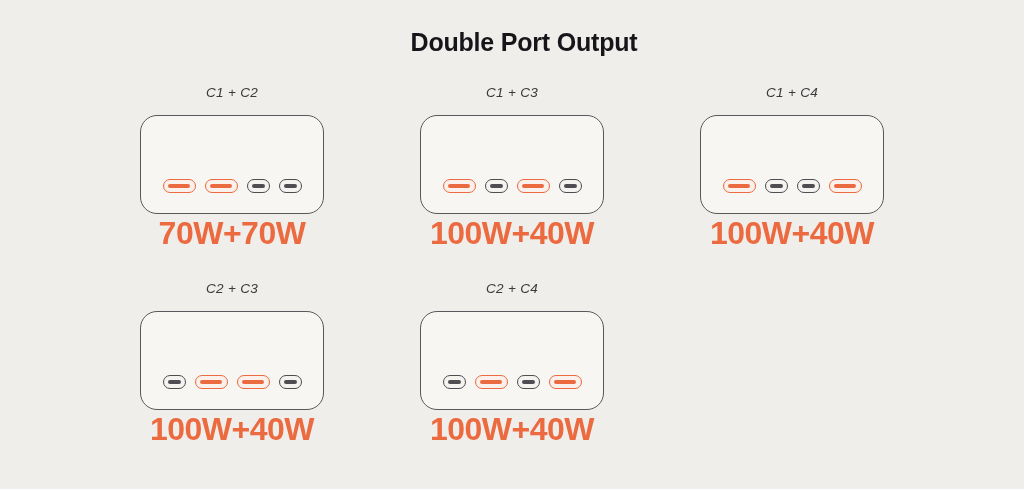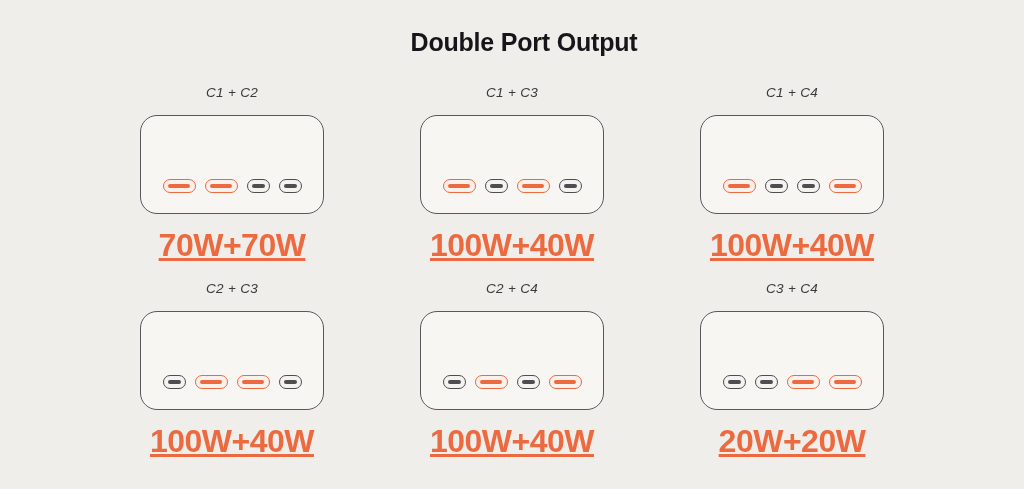--- a/index.html
+++ b/index.html
@@ -107,27 +107,26 @@
     width: 23px;
     border-color: #4e4e52;
     background: #f4f3f0;
   }
   .usb-port.port-inactive .port-inner {
     width: 13px;
     background: #4e4e52;
   }
 
   .wattage {
-    margin-top: 12px;
+    margin-top: 0;
     font-size: 32px;
     font-weight: bold;
     color: #ec6a40;
     letter-spacing: -0.5px;
     line-height: 38px;
-    text-decoration: underline;
   }
 </style>
 </head>
 <body>
 
 <div id="page-title">Double Port Output</div>
 
 <div id="card-grid">
     <div class="combo-card">
       <div class="combo-label">C1 + C2</div>
@@ -222,33 +221,13 @@
           <div class="usb-port port-inactive">
             <span class="port-inner"></span>
           </div>
           <div class="usb-port port-active">
             <span class="port-inner"></span>
           </div>
         </div>
       </div>
       <div class="wattage">100W+40W</div>
     </div>
-    <div class="combo-card">
-      <div class="combo-label">C3 + C4</div>
-      <div class="device-body">
-        <div class="port-row">
-          <div class="usb-port port-inactive">
-            <span class="port-inner"></span>
-          </div>
-          <div class="usb-port port-inactive">
-            <span class="port-inner"></span>
-          </div>
-          <div class="usb-port port-active">
-            <span class="port-inner"></span>
-          </div>
-          <div class="usb-port port-active">
-            <span class="port-inner"></span>
-          </div>
-        </div>
-      </div>
-      <div class="wattage">20W+20W</div>
-    </div>
   </div>
 
 </body></html>

